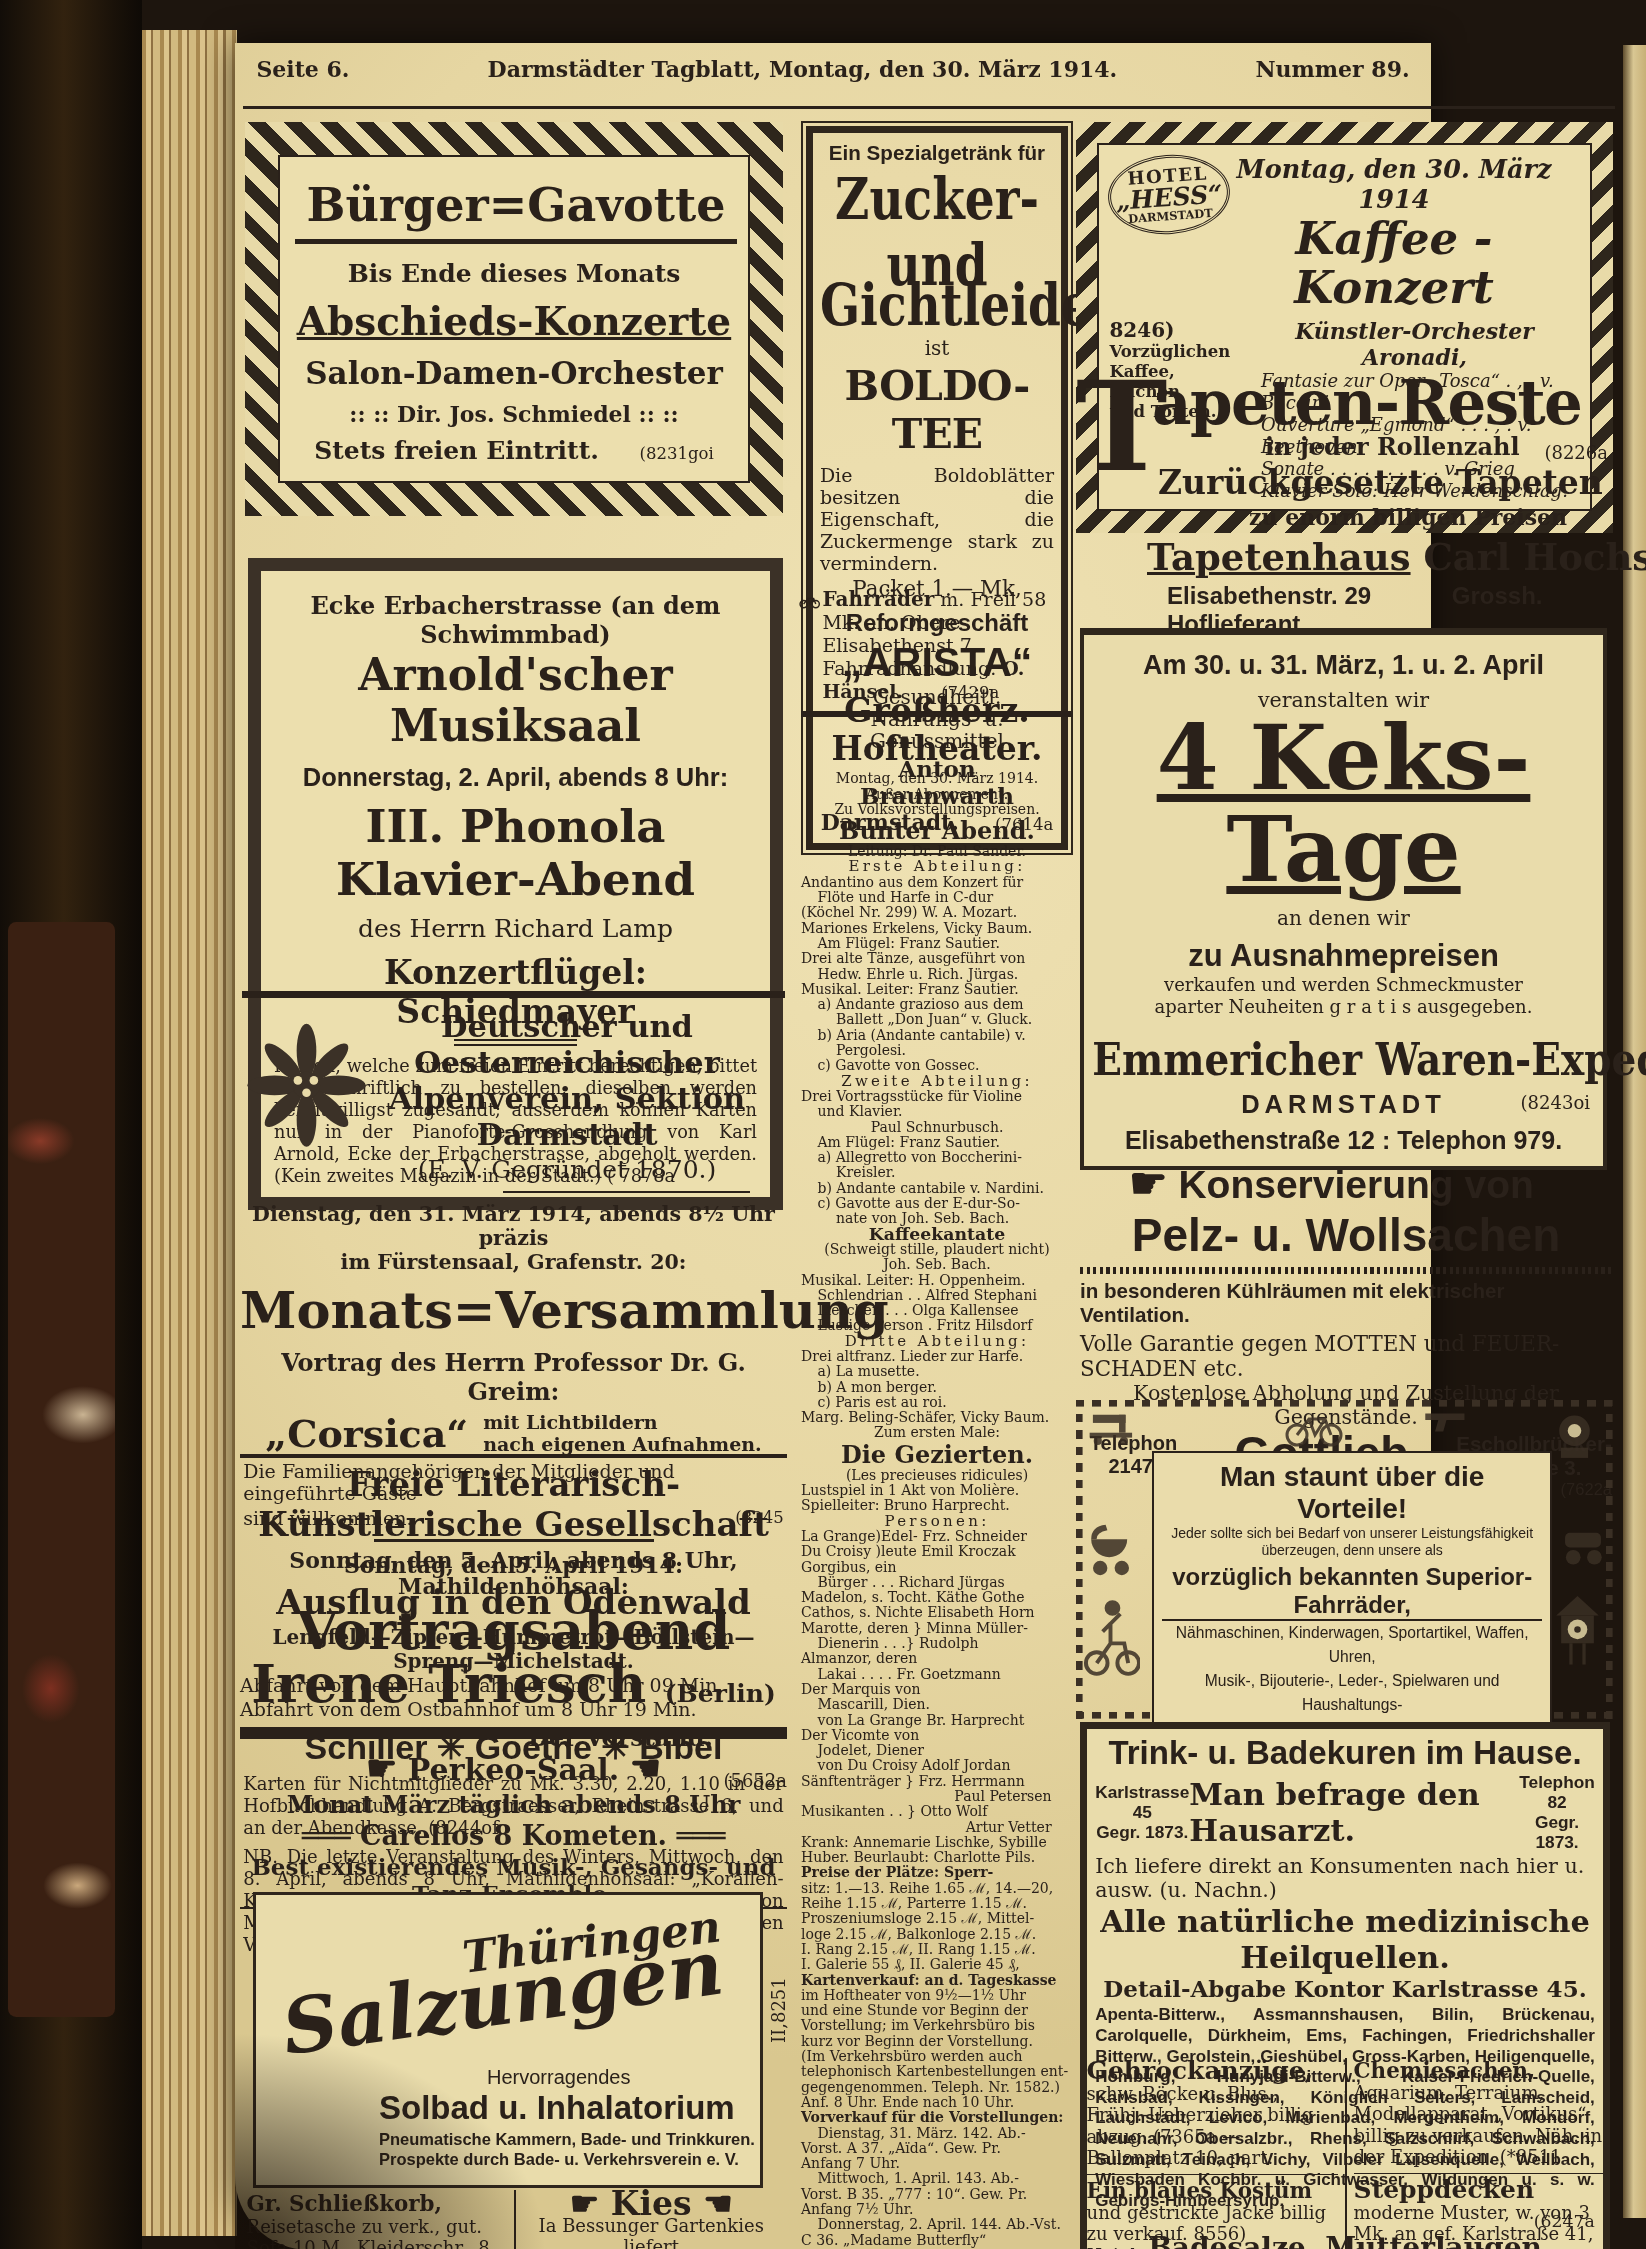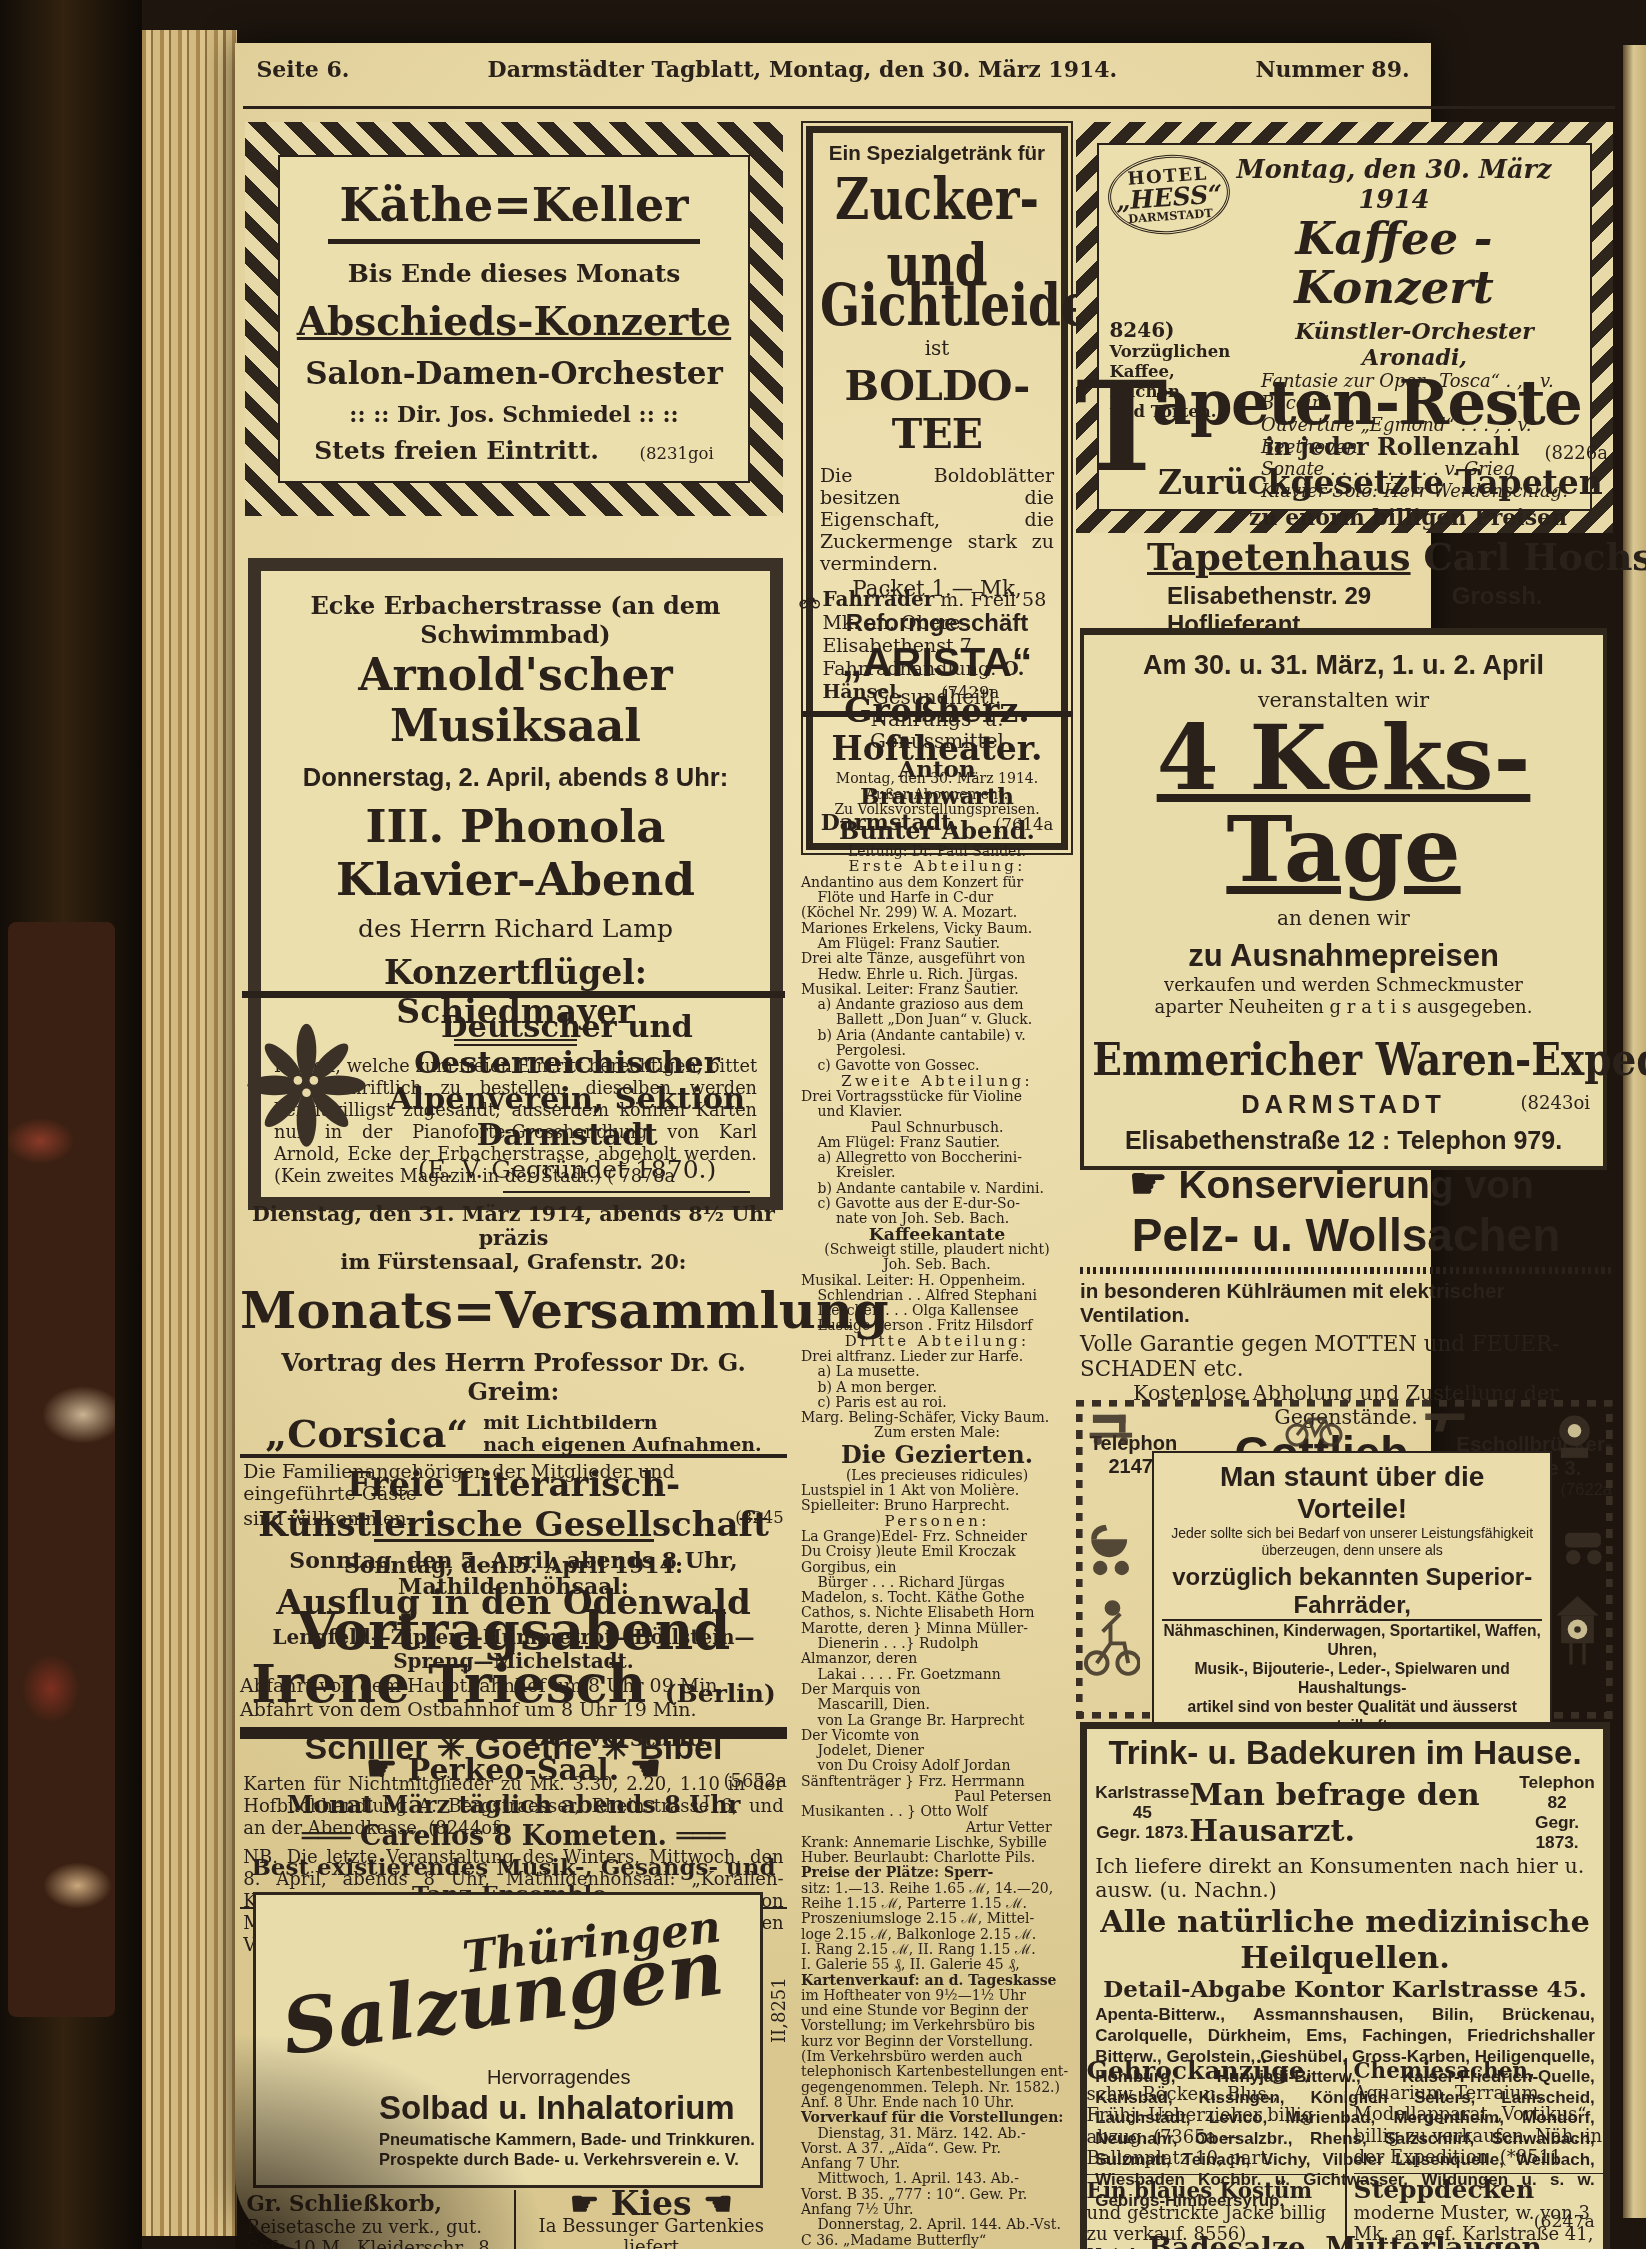--- a/index.html
+++ b/index.html
@@ -199,21 +199,21 @@
     background:
       repeating-linear-gradient(90deg,#3a2f24 0 8.2px,transparent 8.2px 16.5px) top/100% 6.6px no-repeat,
       repeating-linear-gradient(90deg,#3a2f24 0 8.2px,transparent 8.2px 16.5px) bottom/100% 6.6px no-repeat,
       repeating-linear-gradient(0deg,#3a2f24 0 8.2px,transparent 8.2px 16.5px) left/6.6px 100% no-repeat,
       repeating-linear-gradient(0deg,#3a2f24 0 8.2px,transparent 8.2px 16.5px) right/6.6px 100% no-repeat;}
   #hm-box{position:absolute;left:76px;top:51px;width:380px;border:2.5px solid #2a211a;background:#eadcab;
     padding:8.2px 8.2px 6.6px;text-align:center;}
   #hm-l1{font-size:28px;font-weight:bold;font-family:"Liberation Sans",sans-serif;}
   .hm-s{font-size:14px;line-height:17.3px;font-family:"Liberation Sans",sans-serif;}
   #hm-l4{font-size:24px;font-weight:bold;font-family:"Liberation Sans",sans-serif;border-bottom:2.5px solid #2a211a;display:inline-block;margin-top:3.3px;}
-  .hm-m{font-size:15.6px;line-height:19px;font-weight:bold;font-family:"Liberation Sans",sans-serif;}
+  .hm-m{font-size:15.6px;line-height:24px;font-weight:normal;font-family:"Liberation Sans",sans-serif;}
   #hm-l8{font-size:16.5px;font-weight:bold;font-family:"Liberation Sans",sans-serif;margin-top:3.3px;}
   #hm-name-row{display:flex;justify-content:center;align-items:center;gap:6.6px;margin-top:3.3px;}
   #hm-name,#hm-city{font-size:30.5px;font-weight:bold;font-family:"Liberation Sans",sans-serif;white-space:nowrap;}
   #hm-ag{font-size:14px;font-weight:bold;font-family:"Liberation Sans",sans-serif;line-height:15px;text-align:center;}
   #hm-ref{position:absolute;left:0;bottom:-26px;width:100%;text-align:center;font-size:19px;}
   .doodle{position:absolute;opacity:.85;}
   .doodle svg{display:block;}
   
   #ad-naumann{left:845px;top:1679px;width:530px;box-sizing:border-box;border:7.4px solid #2f261c;
     background:#e9dcab;padding:5px 8.2px 6.6px;}
@@ -246,21 +246,21 @@
 
   <div id="masthead" class="abs">
     <span>Seite 6.</span>
     <span>Darmstädter Tagblatt, Montag, den 30. März 1914.</span>
     <span>Nummer 89.</span>
   </div>
   <div id="masthead-rule" class="abs hrule"></div>
 
   <div id="ad-buerger" class="abs">
     <div class="inner">
-      <div id="bk-title">Käthe=Keller</div>
+      <div id="bk-title">Bürger=Gavotte</div>
       <div id="bk-sub">Bis Ende dieses Monats</div>
       <div id="bk-main">Abschieds-Konzerte</div>
       <div id="bk-orch">Salon-Damen-Orchester</div>
       <div id="bk-dir">::   ::  Dir. Jos. Schmiedel  ::   ::</div>
       <div id="bk-foot">
         <span>Stets freien Eintritt.</span>
         <span class="ref">(8231goi</span>
       </div>
     </div>
   </div>

